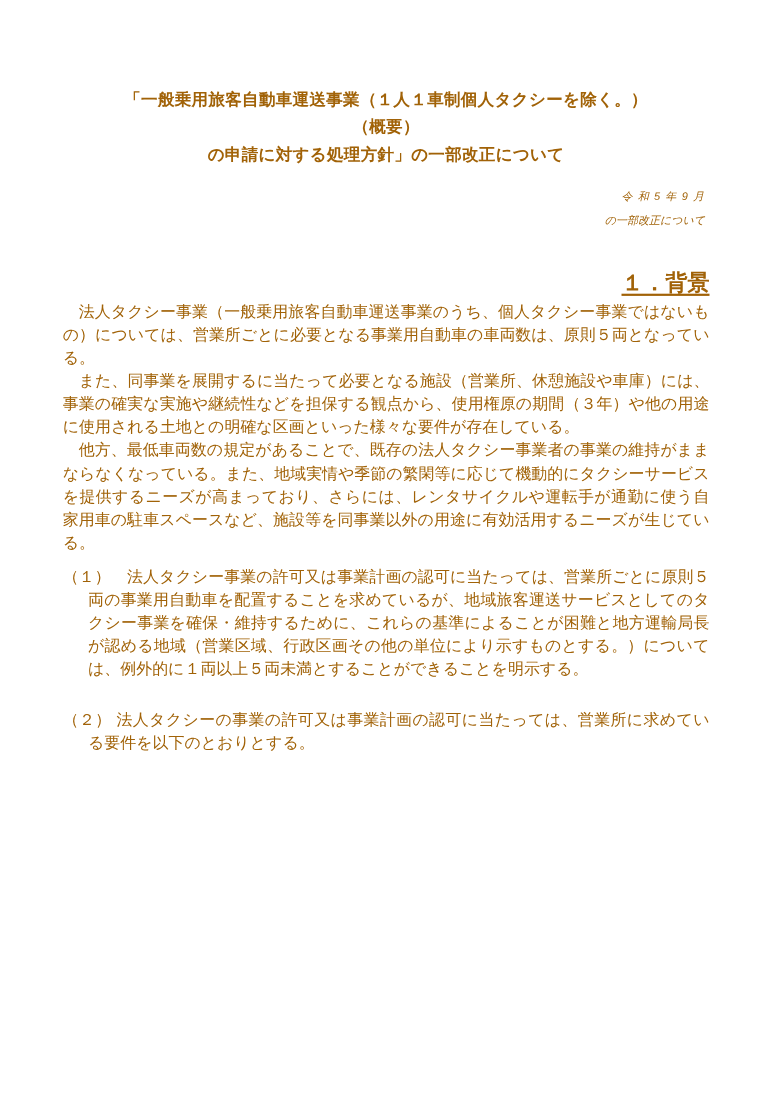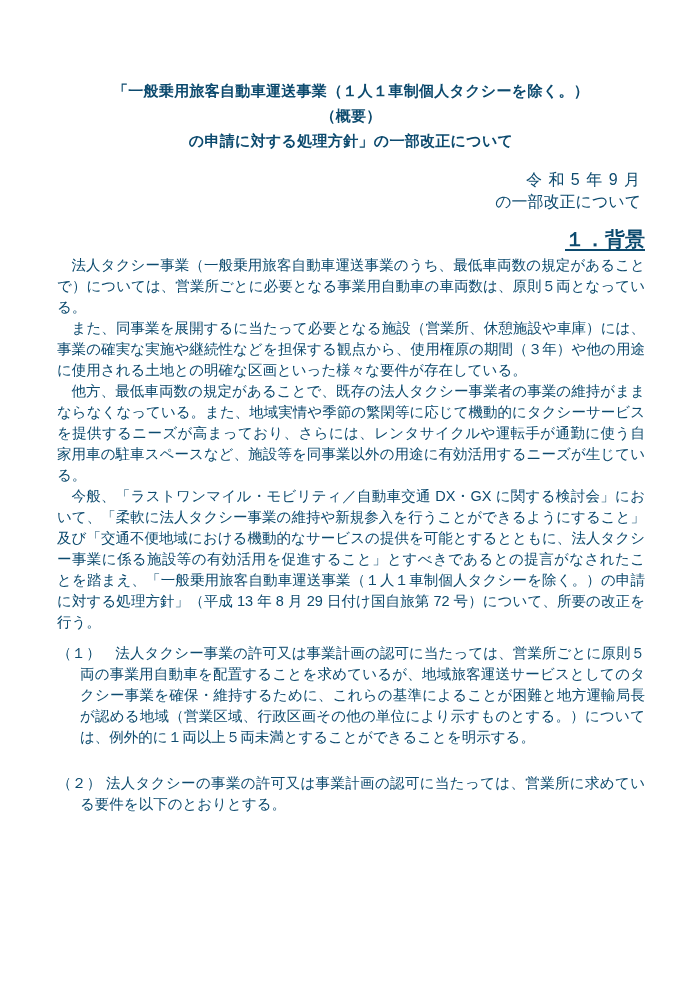--- a/index.html
+++ b/index.html
@@ -10,37 +10,38 @@
   .page {
     position: relative;
     width: 700px;
     height: 1001px;
     margin: 0 auto;
     background: #ffffff;
     box-sizing: border-box;
     padding: 78px 55px 0 57px;
     overflow: hidden;
     font-family: "Liberation Sans", "DejaVu Sans", sans-serif;
-    color: #0c4a6e;
+    color: #a16207;
     -webkit-font-smoothing: antialiased;
   }
   .doc-title {
     text-align: center;
     font-size: 15px;
     font-weight: bold;
     line-height: 25px;
     letter-spacing: 0.3px;
     margin-bottom: 16px;
   }
   .doc-meta {
     text-align: right;
-    font-size: 16px;
+    font-size: 10px;
     line-height: 22px;
     padding-right: 4px;
-    margin-bottom: 17px;
+    margin-bottom: 36px;
+    font-style: italic;
   }
   .doc-meta .date {
     letter-spacing: 1px;
   }
   .section-heading {
     font-size: 20px;
     font-weight: bold;
     line-height: 18px;
     margin: 0 0 7px 1px;
     text-align: right;
@@ -88,24 +89,23 @@
     <div>の申請に対する処理方針」の一部改正について</div>
   </div>
 
   <div class="doc-meta">
     <div class="date">令 和 5 年 9 月</div>
     <div>の一部改正について</div>
   </div>
 
   <div class="section section-1">
     <h2 class="section-heading"><span>１．背景</span></h2>
-    <p class="body-para">法人タクシー事業（一般乗用旅客自動車運送事業のうち、最低車両数の規定があることで）については、営業所ごとに必要となる事業用自動車の車両数は、原則５両となっている。</p>
+    <p class="body-para">法人タクシー事業（一般乗用旅客自動車運送事業のうち、個人タクシー事業ではないもの）については、営業所ごとに必要となる事業用自動車の車両数は、原則５両となっている。</p>
     <p class="body-para">また、同事業を展開するに当たって必要となる施設（営業所、休憩施設や車庫）には、事業の確実な実施や継続性などを担保する観点から、使用権原の期間（３年）や他の用途に使用される土地との明確な区画といった様々な要件が存在している。</p>
     <p class="body-para">他方、最低車両数の規定があることで、既存の法人タクシー事業者の事業の維持がままならなくなっている。また、地域実情や季節の繁閑等に応じて機動的にタクシーサービスを提供するニーズが高まっており、さらには、レンタサイクルや運転手が通勤に使う自家用車の駐車スペースなど、施設等を同事業以外の用途に有効活用するニーズが生じている。</p>
-    <p class="body-para">今般、「ラストワンマイル・モビリティ／自動車交通 DX・GX に関する検討会」において、「柔軟に法人タクシー事業の維持や新規参入を行うことができるようにすること」及び「交通不便地域における機動的なサービスの提供を可能とするとともに、法人タクシー事業に係る施設等の有効活用を促進すること」とすべきであるとの提言がなされたことを踏まえ、「一般乗用旅客自動車運送事業（１人１車制個人タクシーを除く。）の申請に対する処理方針」（平成 13 年 8 月 29 日付け国自旅第 72 号）について、所要の改正を行う。</p>
   </div>
 
   <div class="section section-2">
 
     <p class="numbered-item"><span>（１）　</span><span>法人タクシー事業の許可又は事業計画の認可に当たっては、営業所ごとに原則５両の事業用自動車を配置することを求めているが、地域旅客運送サービスとしてのタクシー事業を確保・維持するために、これらの基準によることが困難と地方運輸局長が認める地域（営業区域、行政区画その他の単位により示すものとする。）については、例外的に１両以上５両未満とすることができることを明示する。</span></p>
 
     <p class="numbered-item"><span>（２） </span><span>法人タクシーの事業の許可又は事業計画の認可に当たっては、営業所に求めている要件を以下のとおりとする。</span></p>
 
   </div>
 

